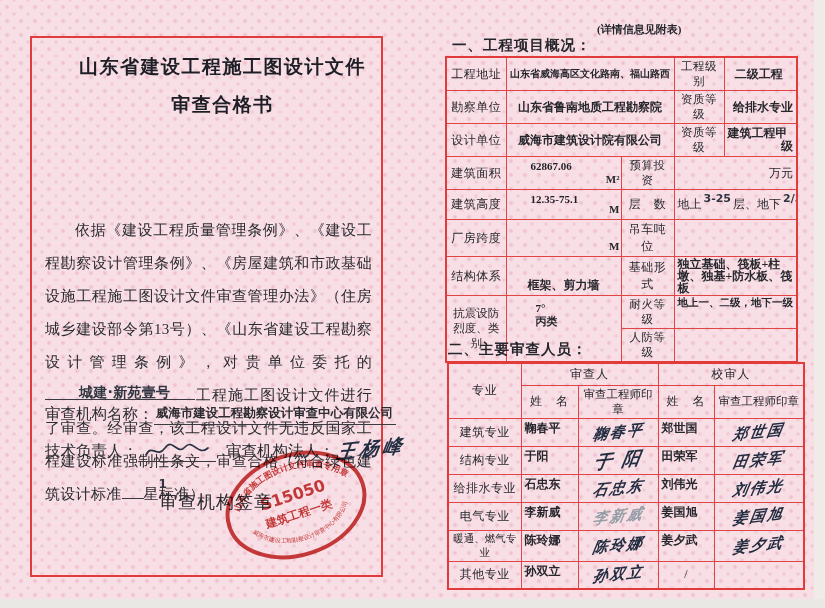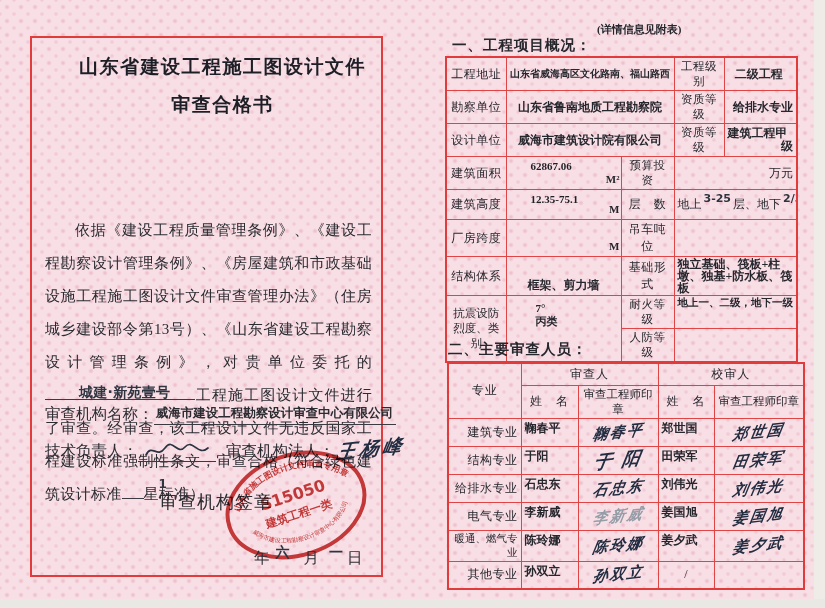--- a/index.html
+++ b/index.html
@@ -96,21 +96,21 @@
     padding:2px 6px;line-height:13px;}
   td.right-u{text-align:right;font-size:12px;padding-right:6px;}
   td.floors{text-align:center;font-size:12.5px;white-space:nowrap;}
   .hand-sup{font-family:"DejaVu Sans",sans-serif;font-weight:bold;font-size:11px;
     position:relative;top:-6px;margin:0 2px;color:#2f3540;}
   td.tiny{font-size:9.5px;line-height:12px;text-align:left;vertical-align:top;padding-top:4px;
     font-weight:bold;color:#26262d;}
   td.quake-v span{display:block;text-align:left;padding-left:26px;font-size:11px;font-weight:bold;}
 
   td.head{text-align:center;font-size:12.5px;letter-spacing:1px;}
-  td.spec{text-align:right;font-size:12px;letter-spacing:0.5px;}
+  td.spec{text-align:center;font-size:12px;letter-spacing:0.5px;}
   td.spec.long{font-size:10.5px;letter-spacing:0;}
   td.pname{vertical-align:top;text-align:left;font-size:10px;font-weight:bold;padding:3px 4px;}
   td.pname.c{text-align:center;vertical-align:middle;font-size:12px;font-weight:normal;}
   td.sigcell{text-align:center;vertical-align:middle;}
   .pencil{color:#949ca6;}
   .squiggle{vertical-align:bottom;}
 </style>
 </head>
 <body>
 
@@ -141,23 +141,20 @@
         <ellipse cx="76" cy="57" rx="70" ry="50" fill="none" stroke="#c5312e" stroke-width="4"></ellipse>
         <path id="arcTop" d="M 13 67 A 63 46 0 1 1 139 67" fill="none"></path>
         <path id="arcBot" d="M 22 62 A 56 42 0 0 0 130 62" fill="none"></path>
         <text font-size="8.5" font-weight="bold" fill="#c5312e"><textPath href="#arcTop" startOffset="50%" text-anchor="middle">山东省施工图设计文件审查专用章</textPath></text>
         <text x="76" y="52" text-anchor="middle" font-size="16" font-weight="bold" fill="#c5312e" font-family="DejaVu Sans">S15050</text>
         <text x="76" y="70" text-anchor="middle" font-size="11.5" font-weight="bold" fill="#c5312e">建筑工程一类</text>
         <text font-size="6" fill="#c5312e"><textPath href="#arcBot" startOffset="50%" text-anchor="middle">威海市建设工程勘察设计审查中心有限公司</textPath></text>
       </svg>
     </div>
 
-    <div class="date-line">
-      <span class="gap1">年</span><span class="hand-fill m">六</span><span>月</span><span class="hand-fill d">一</span><span>日</span>
-    </div>
   </div>
 
   <div class="note">(详情信息见附表)</div>
   <div class="sec s1">一、工程项目概况：</div>
 
   <table class="doc" id="t1">
     <colgroup>
         <col style="width:60px">
         <col style="width:115px">
         <col style="width:53px">

